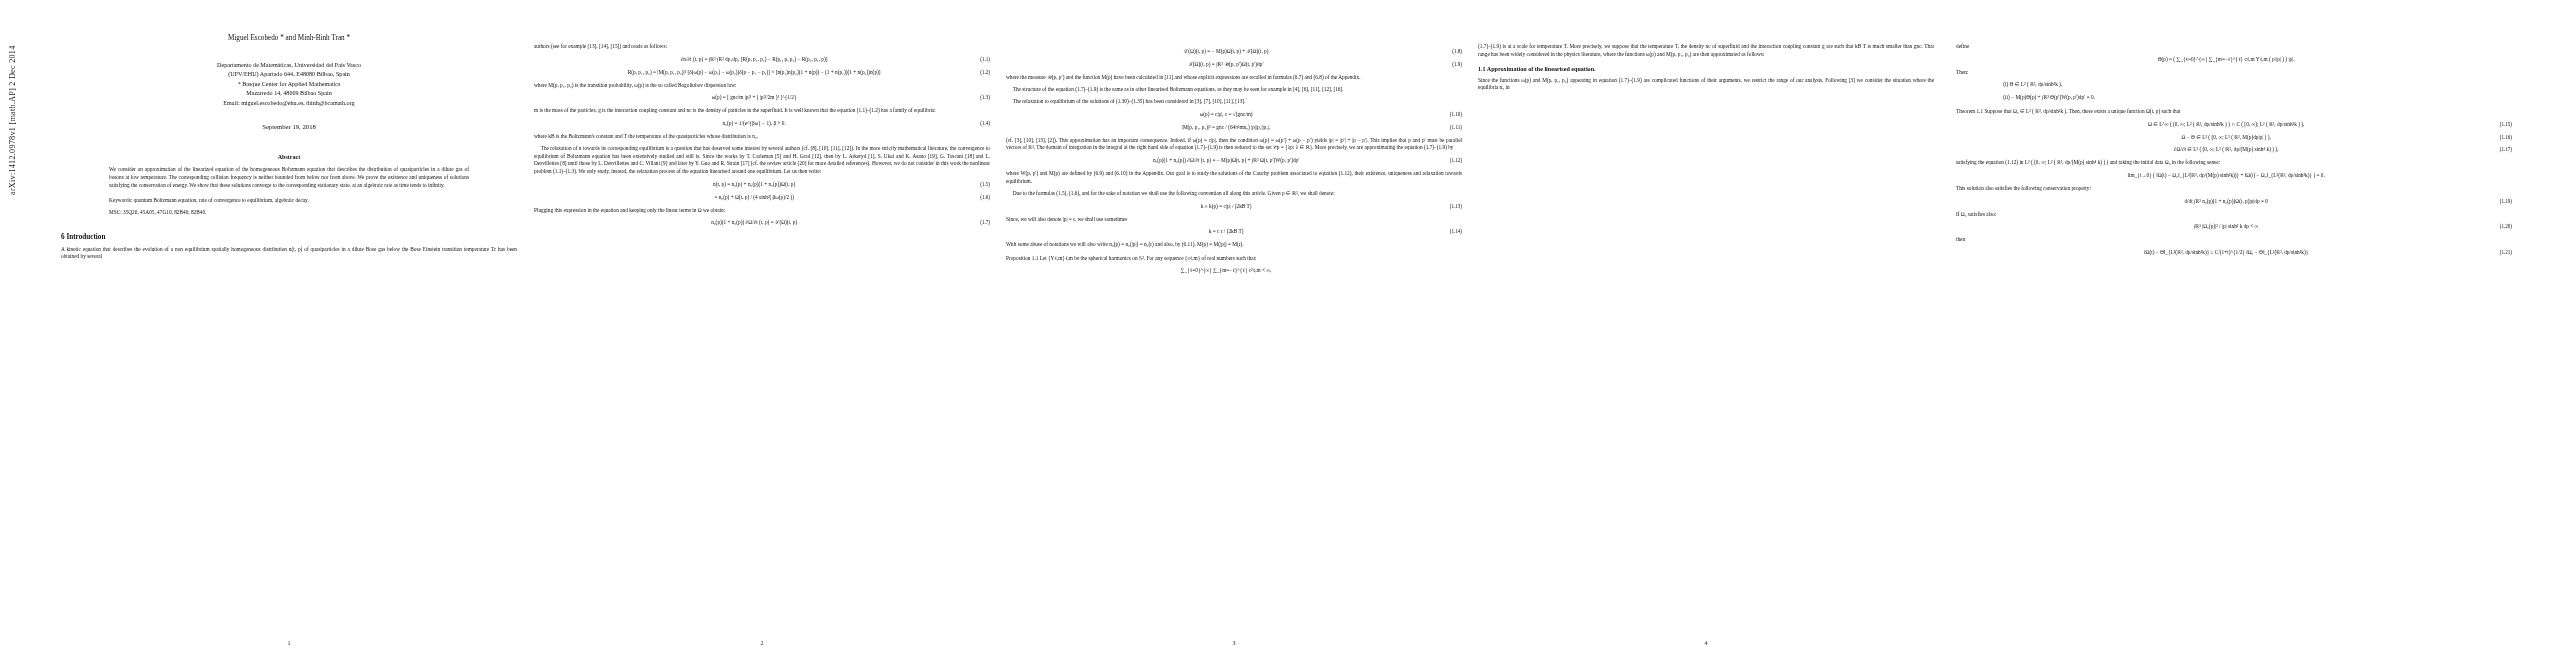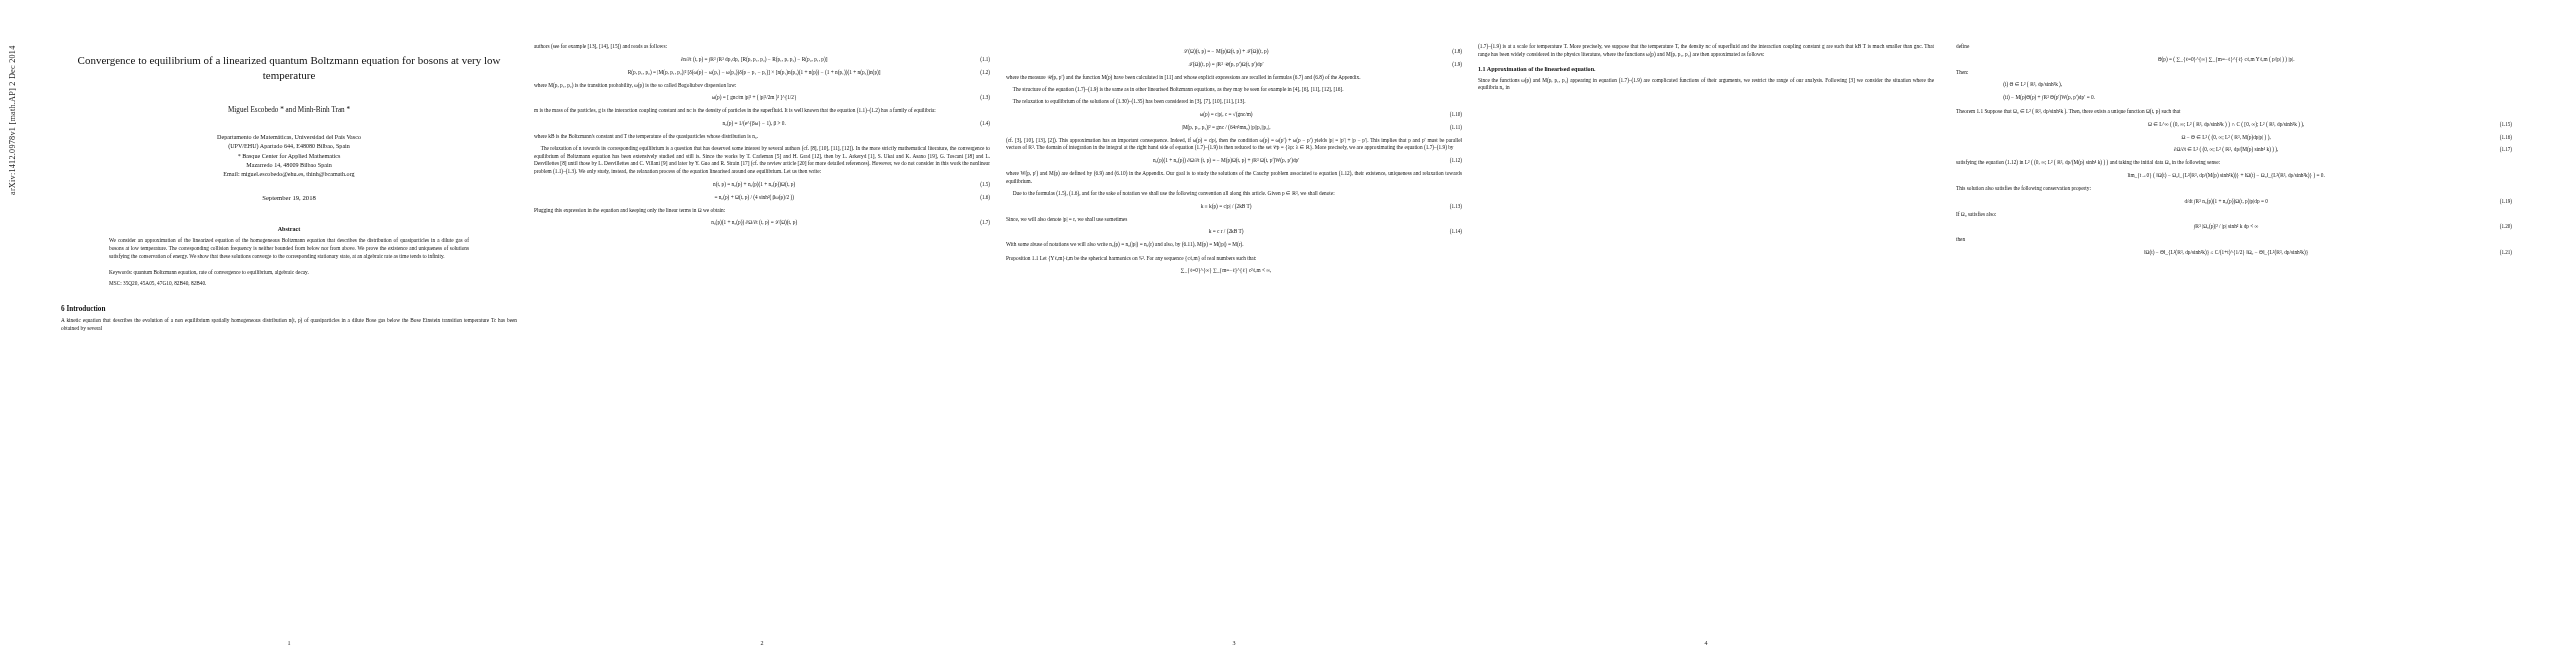--- a/index.html
+++ b/index.html
@@ -49,21 +49,20 @@
 </style>
 </head>
 <body>
 
 <div class="sheet">
 
   <div class="arxiv-stamp">arXiv:1412.0978v1  [math.AP]  2 Dec 2014</div>
 
   <div class="page" id="page1">
     <div class="col" style="left:0;width:456px;">
-      <div class="title">Convergence to equilibrium of a linearized quantum Boltzmann equation for bosons at very low temperature</div>
       <div class="authors">Miguel Escobedo * and Minh-Binh Tran *</div>
       <div class="affil">
         <div>Departamento de Matemáticas, Universidad del País Vasco</div>
         <div>(UPV/EHU) Apartado 644, E48080 Bilbao, Spain</div>
         <div>* Basque Center for Applied Mathematics</div>
         <div>Mazarredo 14, 48009 Bilbao Spain</div>
         <div>Email: miguel.escobedo@ehu.es, thinh@bcamath.org</div>
       </div>
       <div class="date">September 19, 2018</div>
       <div class="abs-head">Abstract</div>

